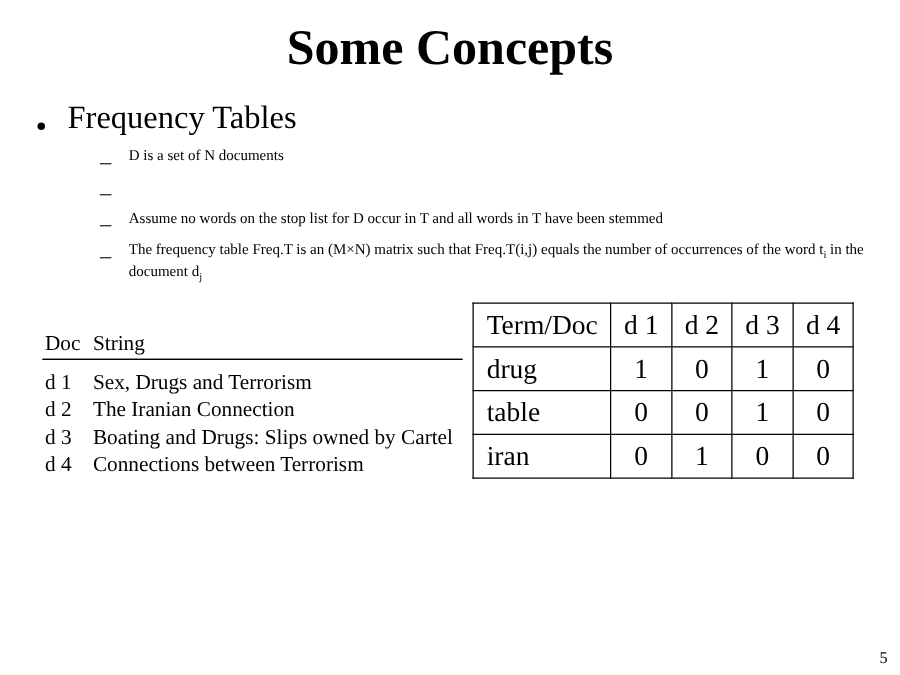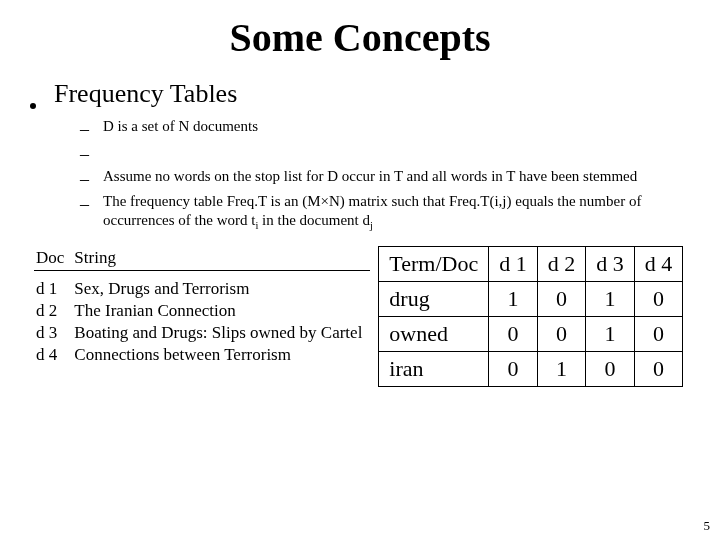--- a/index.html
+++ b/index.html
@@ -12,21 +12,21 @@
     position: relative;
     padding: 14px 24px 0 24px;
   }
   .title {
     text-align: center;
     font-size: 40px;
     margin-bottom: 18px;
   }
   .bullet-row {
     display: flex;
-    align-items: flex-end;
+    align-items: center;
     margin-bottom: 8px;
   }
   .bullet-dot {
     width: 6px;
     height: 6px;
     background: #000;
     border-radius: 50%;
     margin-top: 14px;
     margin-left: 6px;
     margin-right: 18px;
@@ -44,26 +44,26 @@
     align-items: flex-start;
     margin-bottom: 2px;
   }
   .sub-dash {
     font-size: 18px;
     margin-right: 14px;
     margin-top: 2px;
     flex-shrink: 0;
   }
   .sub-text {
-    font-size: 15px;
+    font-size: 12px;
     line-height: 1.25;
   }
   .tables-row {
     display: flex;
-    align-items: flex-start;
+    align-items: flex-end;
     gap: 8px;
     margin-top: 6px;
     margin-left: 10px;
   }
   .doc-table {
     font-size: 17px;
   }
   .doc-table table { border-collapse: collapse; }
   .doc-table th {
     text-align: left;
@@ -171,21 +171,21 @@
       </thead>
       <tbody>
         <tr>
           <td>drug</td>
           <td class="num">1</td>
           <td class="num">0</td>
           <td class="num">1</td>
           <td class="num">0</td>
         </tr>
         <tr>
-          <td>owned</td>
+          <td>table</td>
           <td class="num">0</td>
           <td class="num">0</td>
           <td class="num">1</td>
           <td class="num">0</td>
         </tr>
         <tr>
           <td>iran</td>
           <td class="num">0</td>
           <td class="num">1</td>
           <td class="num">0</td>

